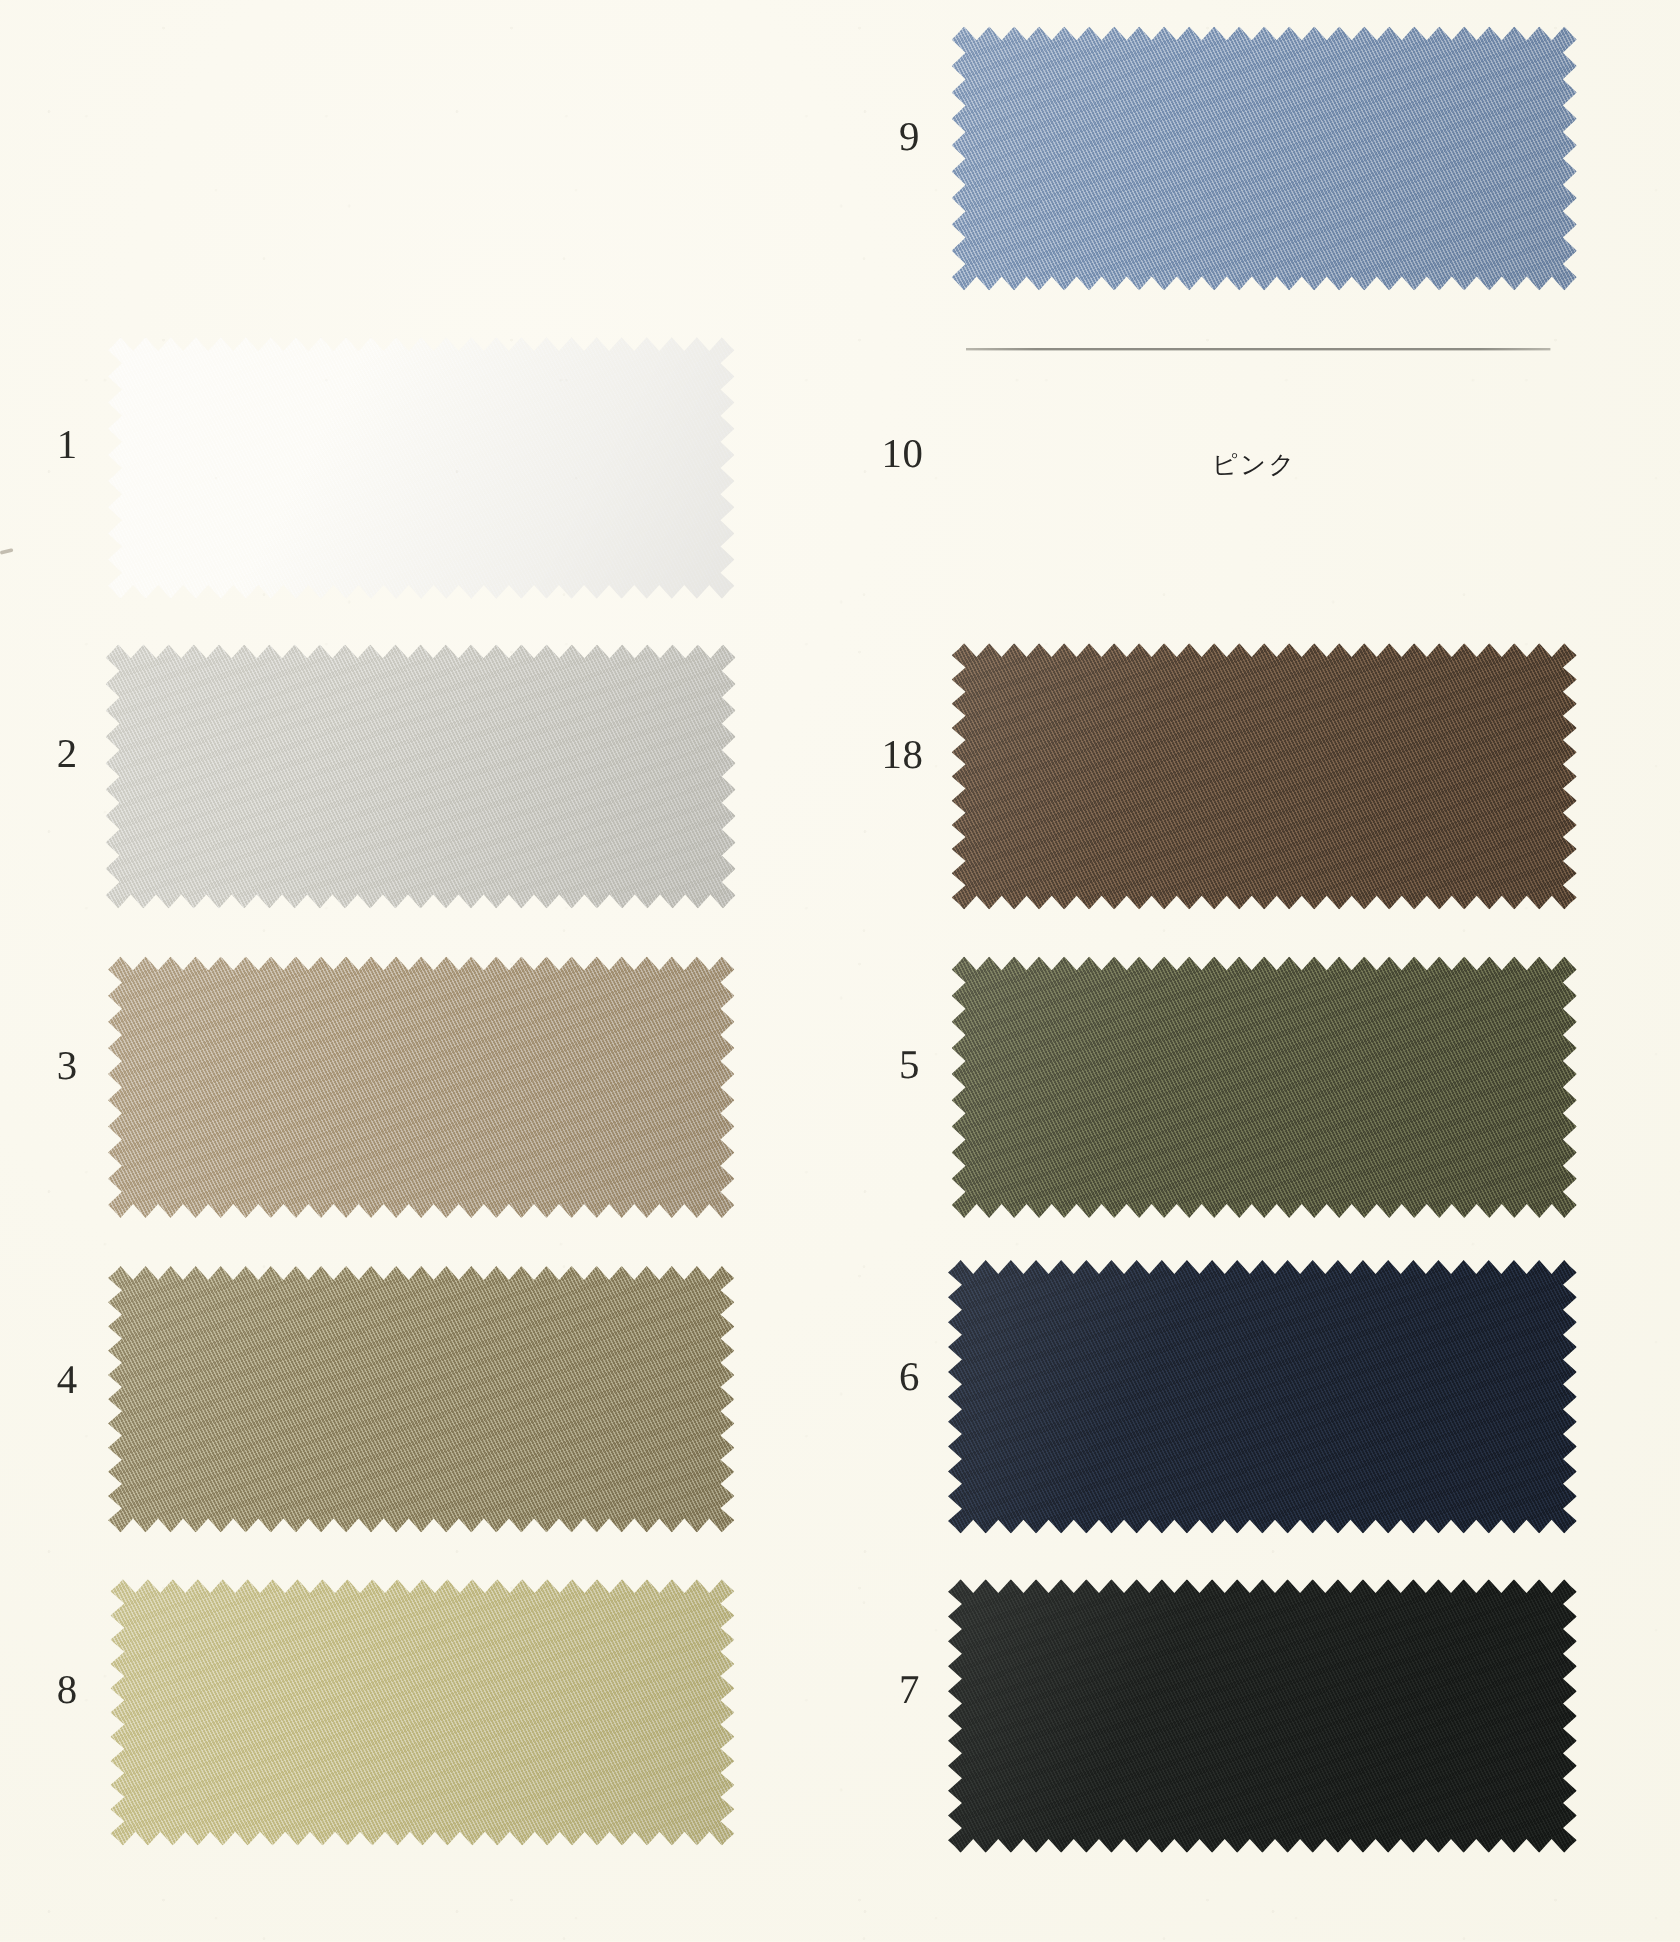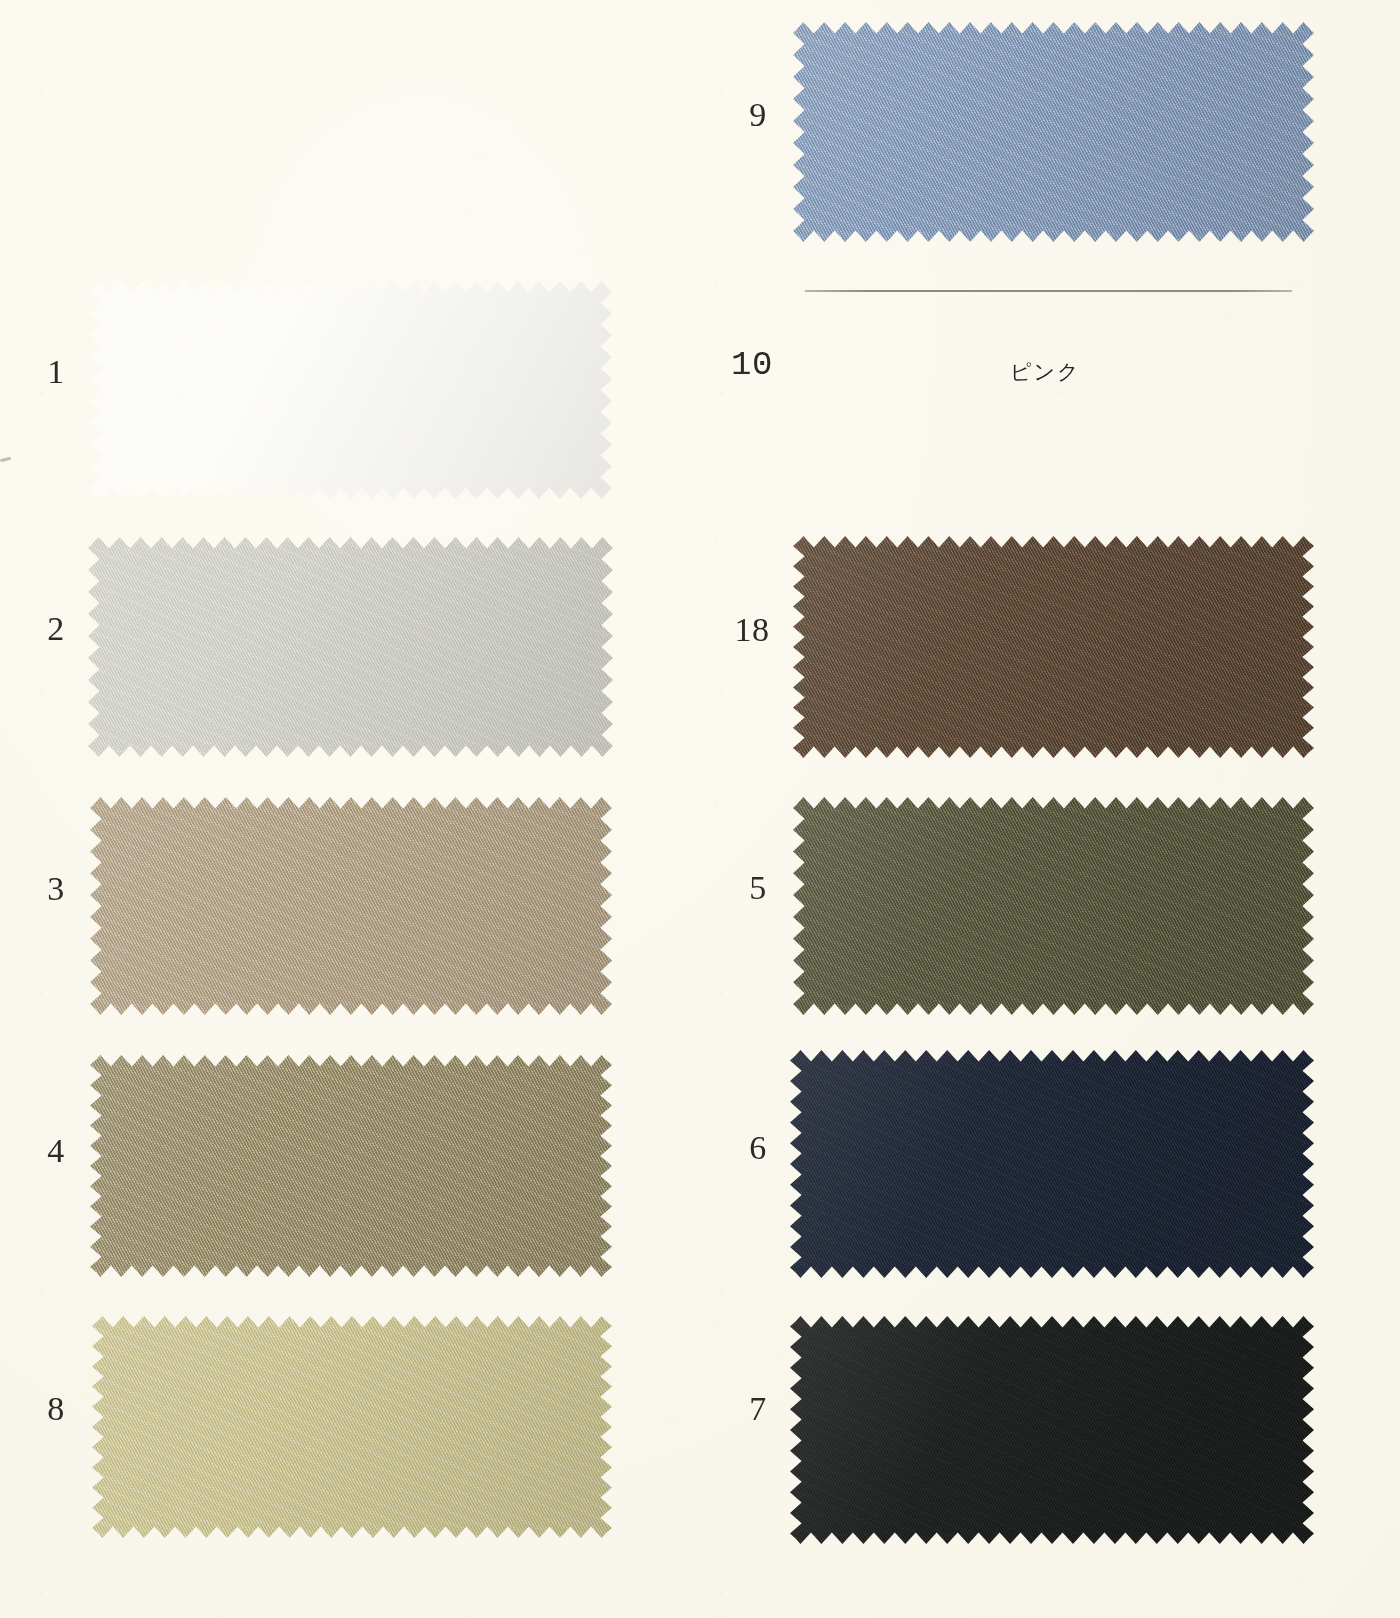--- a/index.html
+++ b/index.html
@@ -189,22 +189,22 @@
         <div class="swatch-number" style="left: 728px; top: 98px; width: 60px;">9</div>
         <div class="chip" style="left: 793px; top: 22px; width: 521px; height: 220px;">
           <div class="dropshadow"></div>
           <div class="cloth" style="background: rgb(139, 160, 188); clip-path: polygon(0px 11.6px, 10.4px 0px, 20.8px 11.6px, 31.3px 0px, 41.7px 11.6px, 52.1px 0px, 62.5px 11.6px, 72.9px 0px, 83.4px 11.6px, 93.8px 0px, 104.2px 11.6px, 114.6px 0px, 125px 11.6px, 135.5px 0px, 145.9px 11.6px, 156.3px 0px, 166.7px 11.6px, 177.1px 0px, 187.6px 11.6px, 198px 0px, 208.4px 11.6px, 218.8px 0px, 229.2px 11.6px, 239.7px 0px, 250.1px 11.6px, 260.5px 0px, 270.9px 11.6px, 281.3px 0px, 291.8px 11.6px, 302.2px 0px, 312.6px 11.6px, 323px 0px, 333.4px 11.6px, 343.9px 0px, 354.3px 11.6px, 364.7px 0px, 375.1px 11.6px, 385.5px 0px, 396px 11.6px, 406.4px 0px, 416.8px 11.6px, 427.2px 0px, 437.6px 11.6px, 448.1px 0px, 458.5px 11.6px, 468.9px 0px, 479.3px 11.6px, 489.7px 0px, 500.2px 11.6px, 510.6px 0px, 521px 11.6px, 509.4px 0px, 521px 11px, 509.4px 22px, 521px 33px, 509.4px 44px, 521px 55px, 509.4px 66px, 521px 77px, 509.4px 88px, 521px 99px, 509.4px 110px, 521px 121px, 509.4px 132px, 521px 143px, 509.4px 154px, 521px 165px, 509.4px 176px, 521px 187px, 509.4px 198px, 521px 209px, 509.4px 220px, 521px 208.4px, 510.6px 220px, 500.2px 208.4px, 489.7px 220px, 479.3px 208.4px, 468.9px 220px, 458.5px 208.4px, 448.1px 220px, 437.6px 208.4px, 427.2px 220px, 416.8px 208.4px, 406.4px 220px, 396px 208.4px, 385.5px 220px, 375.1px 208.4px, 364.7px 220px, 354.3px 208.4px, 343.9px 220px, 333.4px 208.4px, 323px 220px, 312.6px 208.4px, 302.2px 220px, 291.8px 208.4px, 281.3px 220px, 270.9px 208.4px, 260.5px 220px, 250.1px 208.4px, 239.7px 220px, 229.2px 208.4px, 218.8px 220px, 208.4px 208.4px, 198px 220px, 187.6px 208.4px, 177.1px 220px, 166.7px 208.4px, 156.3px 220px, 145.9px 208.4px, 135.5px 220px, 125px 208.4px, 114.6px 220px, 104.2px 208.4px, 93.8px 220px, 83.4px 208.4px, 72.9px 220px, 62.5px 208.4px, 52.1px 220px, 41.7px 208.4px, 31.3px 220px, 20.8px 208.4px, 10.4px 220px, 0px 208.4px, 11.6px 220px, 0px 209px, 11.6px 198px, 0px 187px, 11.6px 176px, 0px 165px, 11.6px 154px, 0px 143px, 11.6px 132px, 0px 121px, 11.6px 110px, 0px 99px, 11.6px 88px, 0px 77px, 11.6px 66px, 0px 55px, 11.6px 44px, 0px 33px, 11.6px 22px, 0px 11px, 11.6px 0px);">
             <div class="weave"></div>
             <div class="shade"></div>
           </div>
         </div>
       </div>
       <div class="swatch-row" style="left: 0px; top: 0px; width: 1400px; height: 0px;">
-        <div class="swatch-number" style="left: 722px; top: 348px; width: 60px; font-family: Liberation Mono, monospace;">10</div>
-        <div class="swatch-note" style="left: 1010px; top: 362px;">ピンク</div>
+        <div class="swatch-number" style="left: 722px; top: 362px; width: 60px;">10</div>
+        <div class="swatch-note" style="left: 1010px; top: 377px;">ピンク</div>
       </div>
       <div class="swatch-row" style="left: 0px; top: 0px; width: 1400px; height: 0px;">
         <div class="swatch-number" style="left: 722px; top: 613px; width: 60px;">18</div>
         <div class="chip" style="left: 793px; top: 536px; width: 521px; height: 222px;">
           <div class="dropshadow"></div>
           <div class="cloth" style="background: rgb(96, 76, 58); clip-path: polygon(0px 11.6px, 10.4px 0px, 20.8px 11.6px, 31.3px 0px, 41.7px 11.6px, 52.1px 0px, 62.5px 11.6px, 72.9px 0px, 83.4px 11.6px, 93.8px 0px, 104.2px 11.6px, 114.6px 0px, 125px 11.6px, 135.5px 0px, 145.9px 11.6px, 156.3px 0px, 166.7px 11.6px, 177.1px 0px, 187.6px 11.6px, 198px 0px, 208.4px 11.6px, 218.8px 0px, 229.2px 11.6px, 239.7px 0px, 250.1px 11.6px, 260.5px 0px, 270.9px 11.6px, 281.3px 0px, 291.8px 11.6px, 302.2px 0px, 312.6px 11.6px, 323px 0px, 333.4px 11.6px, 343.9px 0px, 354.3px 11.6px, 364.7px 0px, 375.1px 11.6px, 385.5px 0px, 396px 11.6px, 406.4px 0px, 416.8px 11.6px, 427.2px 0px, 437.6px 11.6px, 448.1px 0px, 458.5px 11.6px, 468.9px 0px, 479.3px 11.6px, 489.7px 0px, 500.2px 11.6px, 510.6px 0px, 521px 11.6px, 509.4px 0px, 521px 10.1px, 509.4px 20.2px, 521px 30.3px, 509.4px 40.4px, 521px 50.5px, 509.4px 60.5px, 521px 70.6px, 509.4px 80.7px, 521px 90.8px, 509.4px 100.9px, 521px 111px, 509.4px 121.1px, 521px 131.2px, 509.4px 141.3px, 521px 151.4px, 509.4px 161.5px, 521px 171.5px, 509.4px 181.6px, 521px 191.7px, 509.4px 201.8px, 521px 211.9px, 509.4px 222px, 521px 210.4px, 510.6px 222px, 500.2px 210.4px, 489.7px 222px, 479.3px 210.4px, 468.9px 222px, 458.5px 210.4px, 448.1px 222px, 437.6px 210.4px, 427.2px 222px, 416.8px 210.4px, 406.4px 222px, 396px 210.4px, 385.5px 222px, 375.1px 210.4px, 364.7px 222px, 354.3px 210.4px, 343.9px 222px, 333.4px 210.4px, 323px 222px, 312.6px 210.4px, 302.2px 222px, 291.8px 210.4px, 281.3px 222px, 270.9px 210.4px, 260.5px 222px, 250.1px 210.4px, 239.7px 222px, 229.2px 210.4px, 218.8px 222px, 208.4px 210.4px, 198px 222px, 187.6px 210.4px, 177.1px 222px, 166.7px 210.4px, 156.3px 222px, 145.9px 210.4px, 135.5px 222px, 125px 210.4px, 114.6px 222px, 104.2px 210.4px, 93.8px 222px, 83.4px 210.4px, 72.9px 222px, 62.5px 210.4px, 52.1px 222px, 41.7px 210.4px, 31.3px 222px, 20.8px 210.4px, 10.4px 222px, 0px 210.4px, 11.6px 222px, 0px 211.9px, 11.6px 201.8px, 0px 191.7px, 11.6px 181.6px, 0px 171.5px, 11.6px 161.5px, 0px 151.4px, 11.6px 141.3px, 0px 131.2px, 11.6px 121.1px, 0px 111px, 11.6px 100.9px, 0px 90.8px, 11.6px 80.7px, 0px 70.6px, 11.6px 60.5px, 0px 50.5px, 11.6px 40.4px, 0px 30.3px, 11.6px 20.2px, 0px 10.1px, 11.6px 0px);">
             <div class="weave"></div>
             <div class="shade"></div>
           </div>
         </div>

